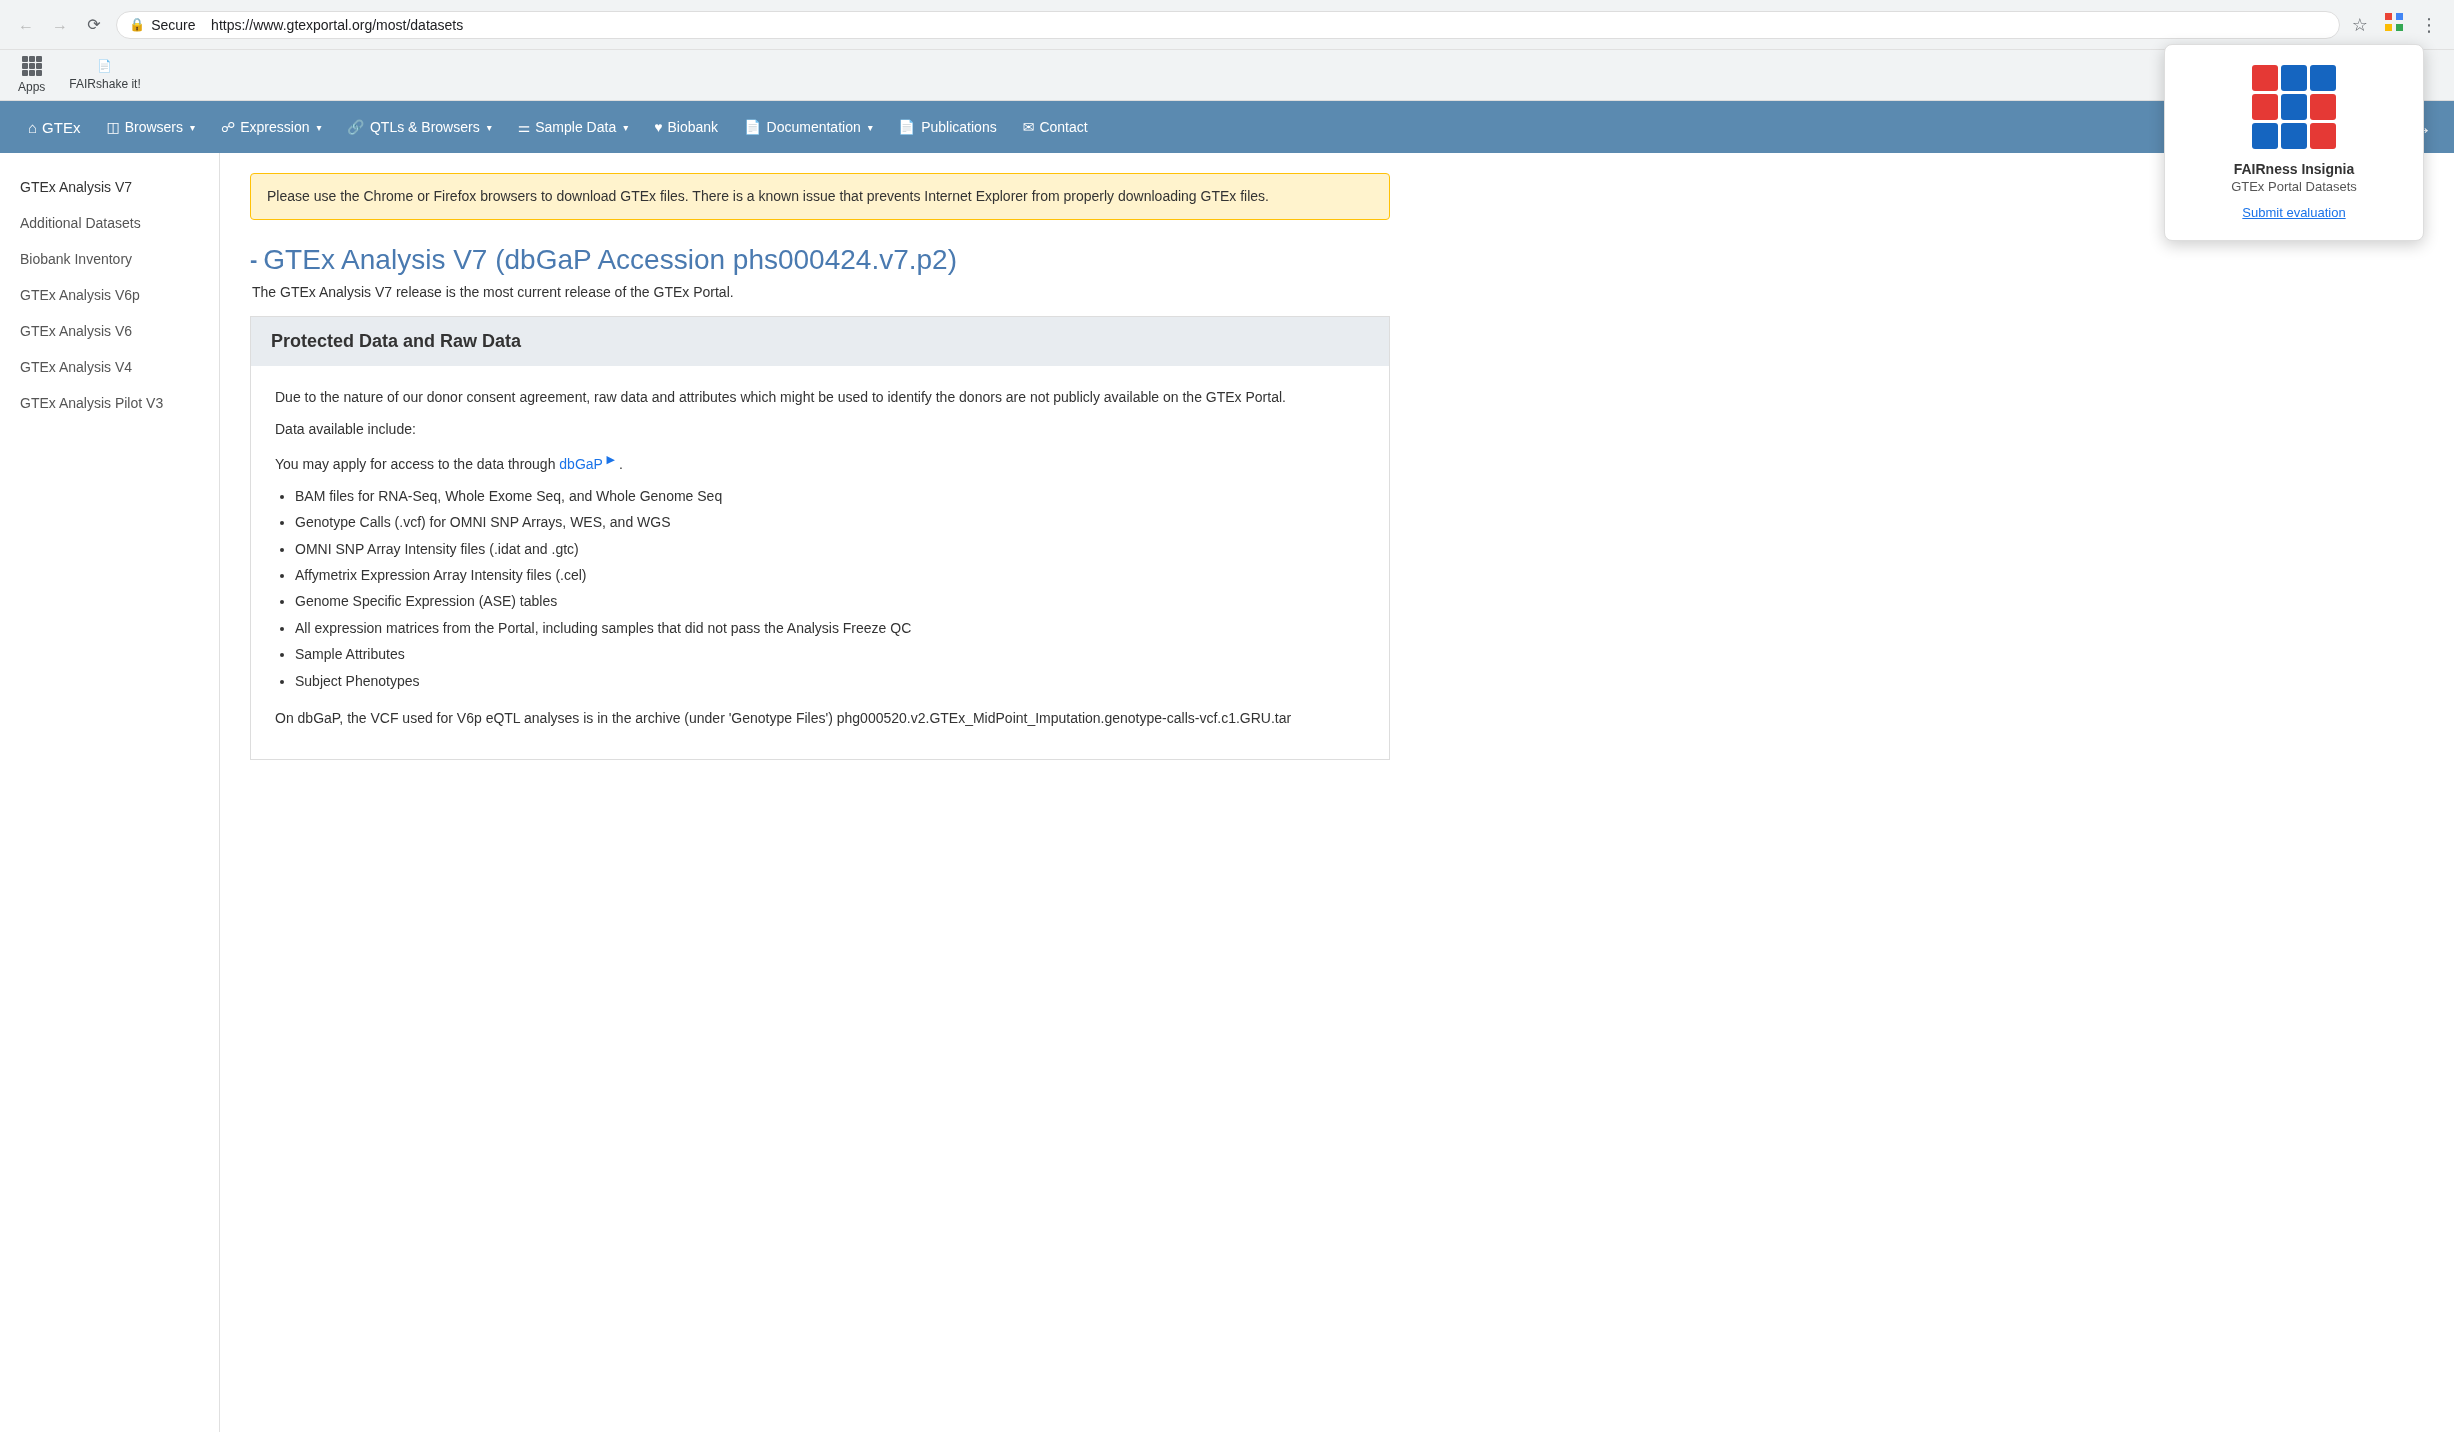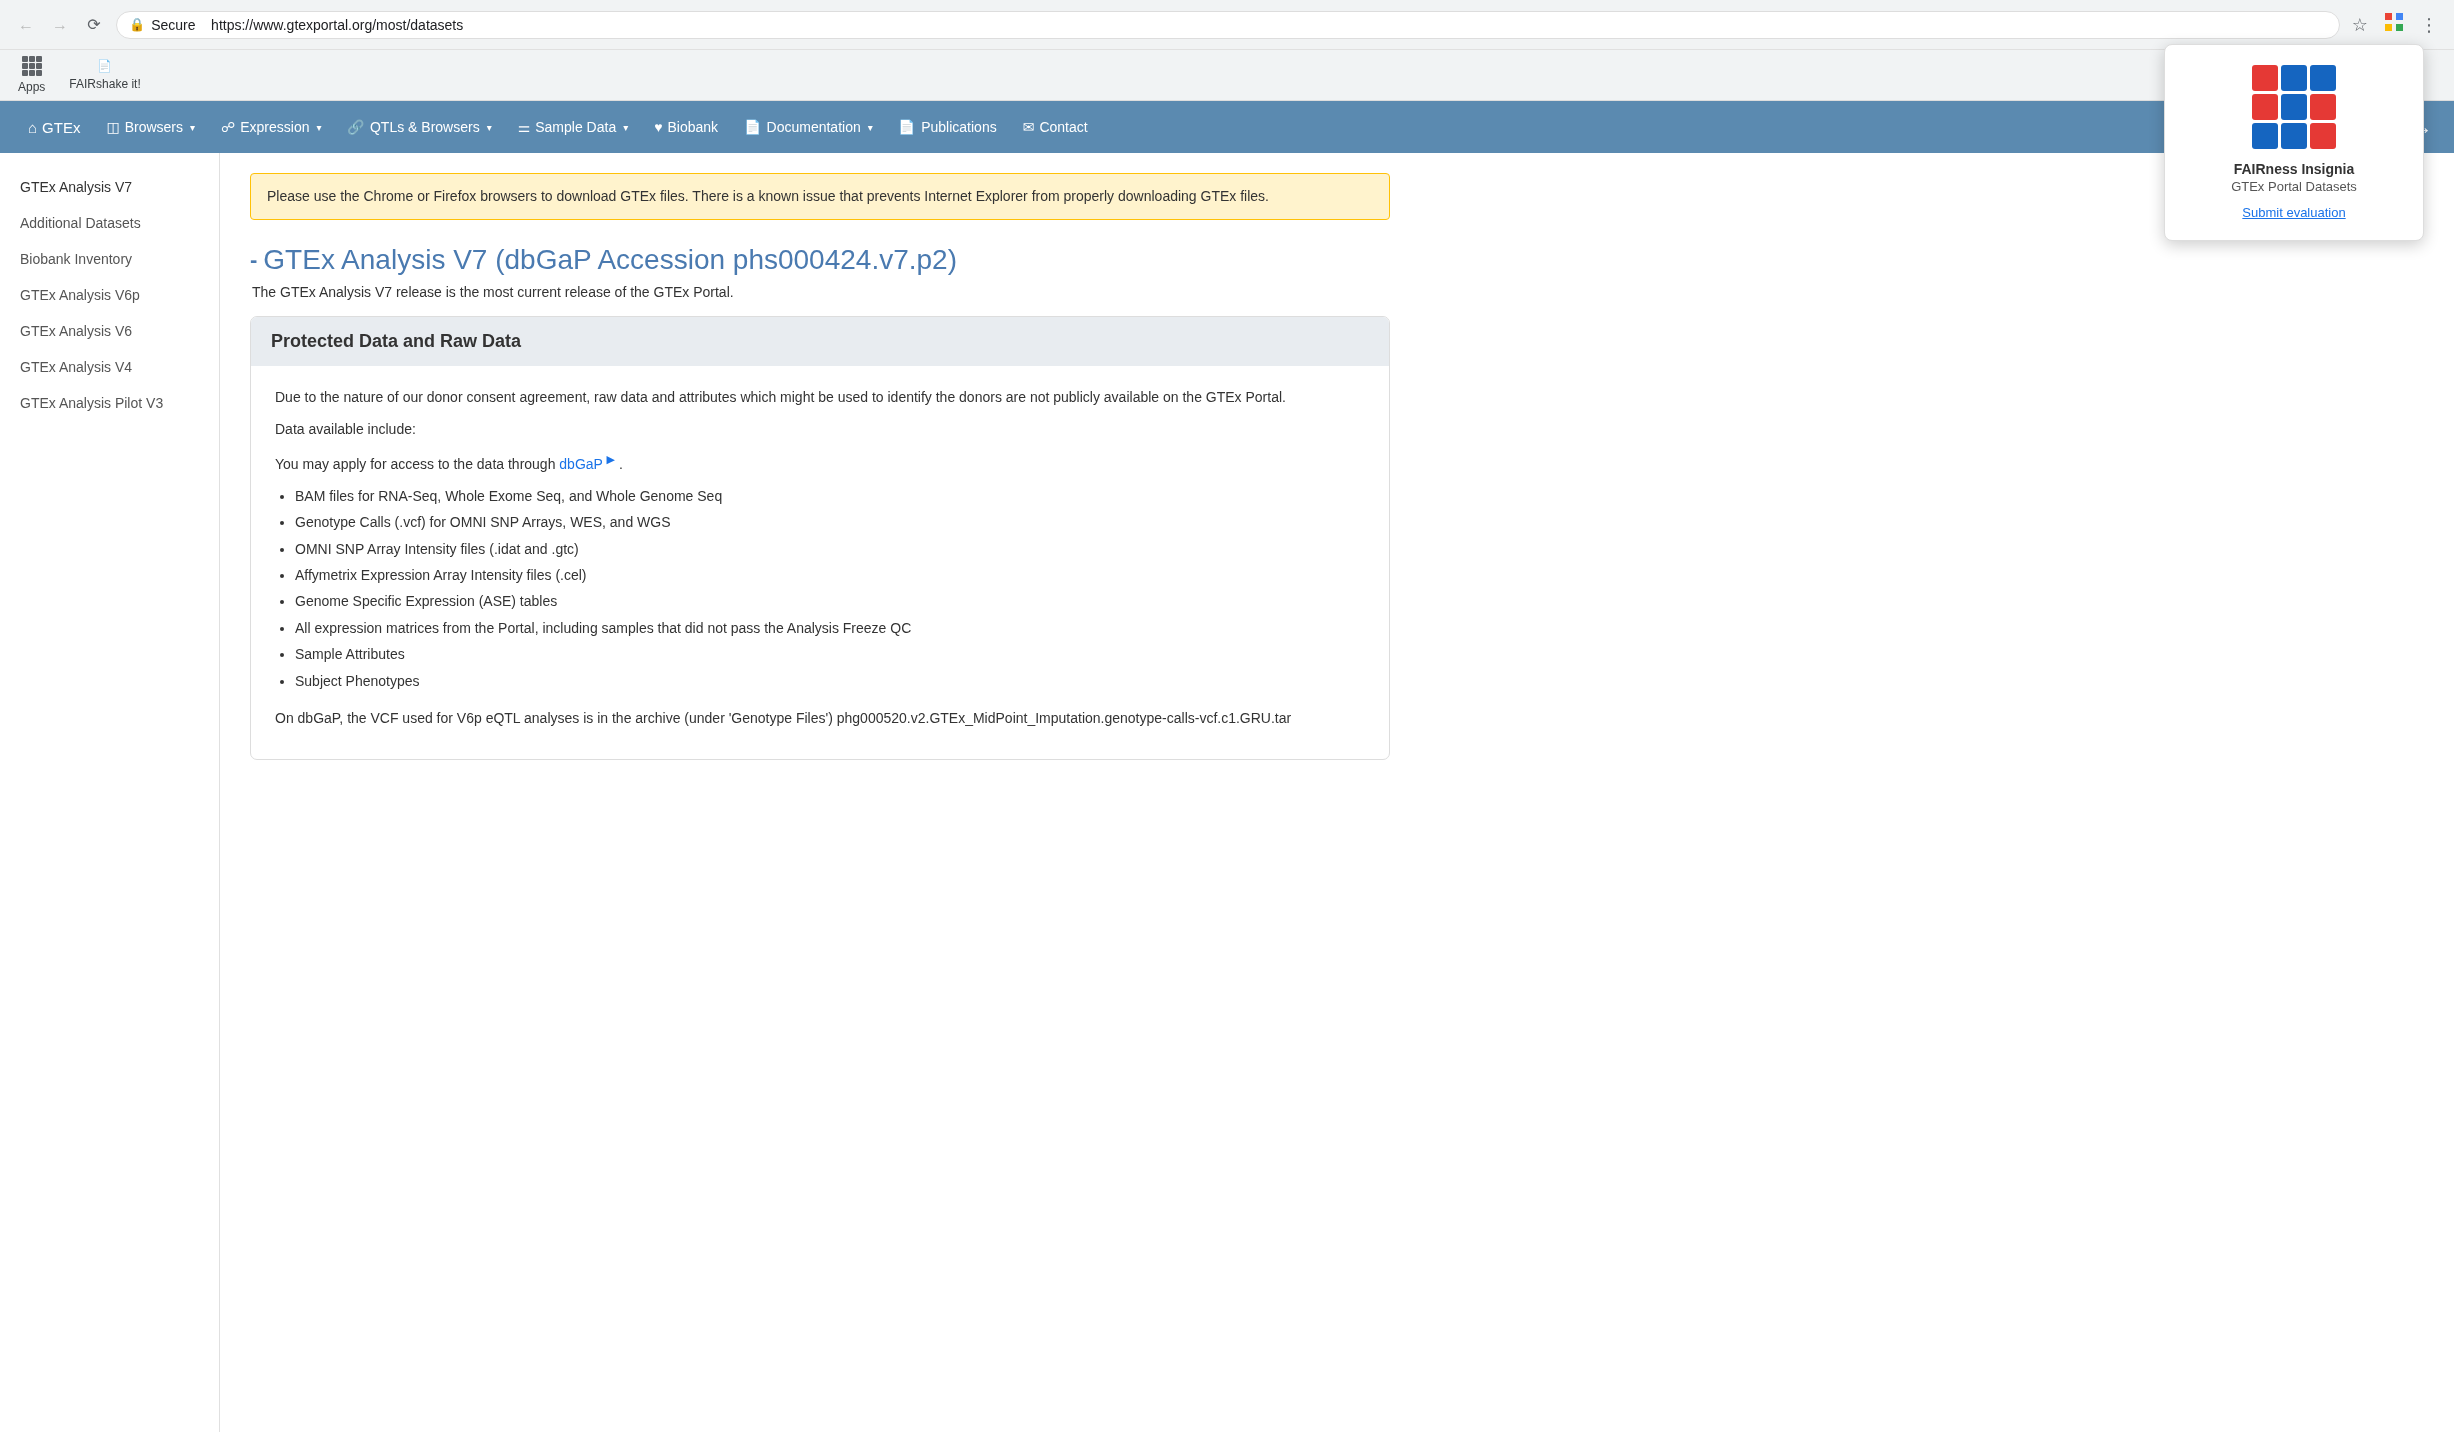--- a/index.html
+++ b/index.html
@@ -249,21 +249,21 @@
     .section-desc {
       font-size: 14px;
       color: #333;
       margin-bottom: 16px;
       padding-left: 2px;
     }
 
     
     .protected-box {
       border: 1px solid #ddd;
-      border-radius: 7px;
+      border-radius: 0;
       overflow: hidden;
     }
     .protected-box-header {
       background: #e8ecf0;
       padding: 14px 20px;
       font-size: 18px;
       font-weight: 600;
       color: #333;
     }
     .protected-box-body {

